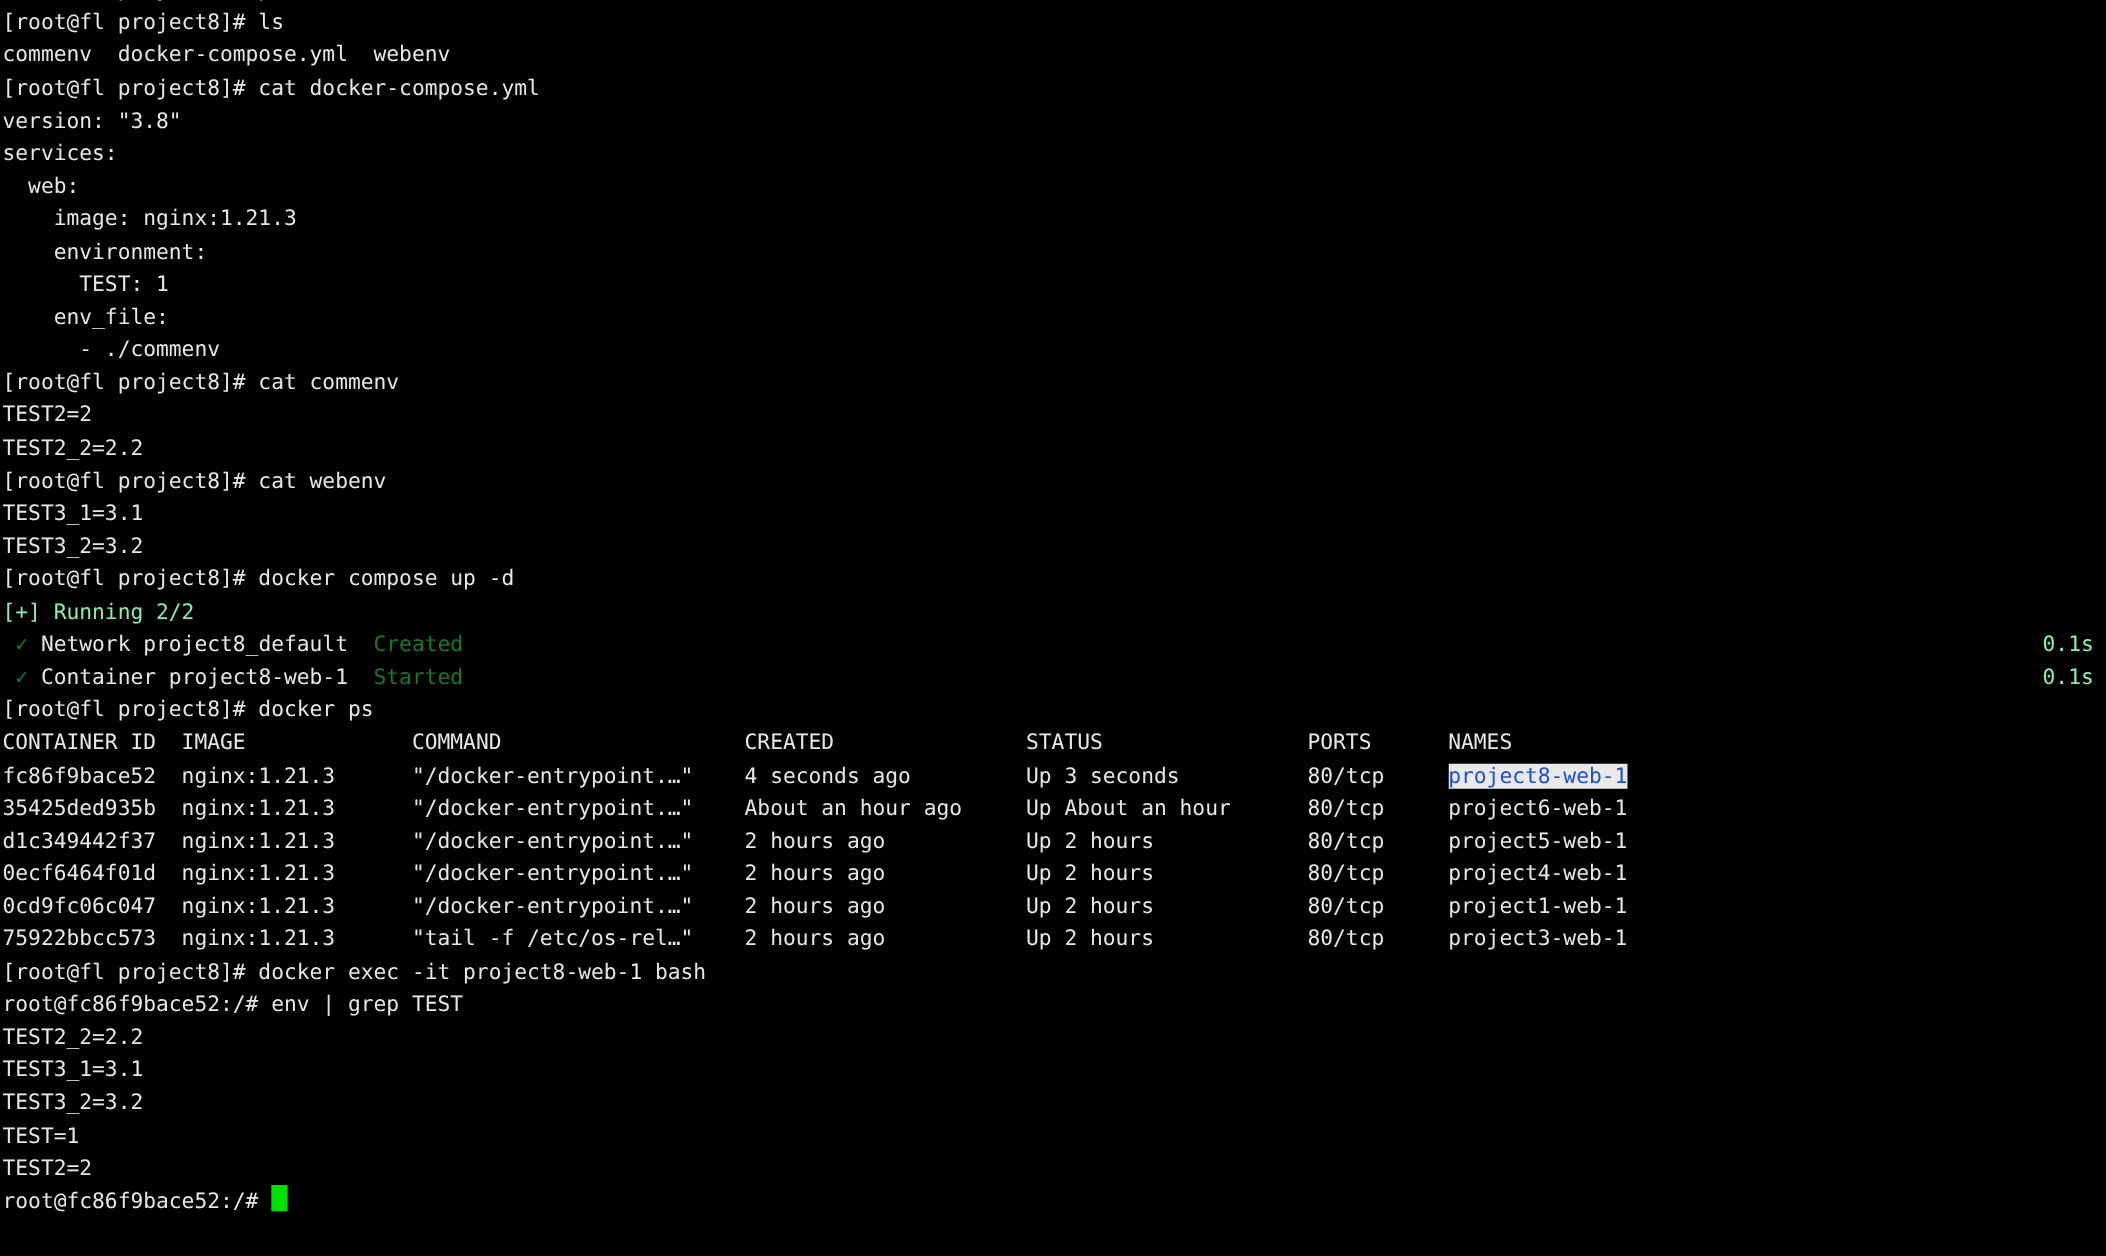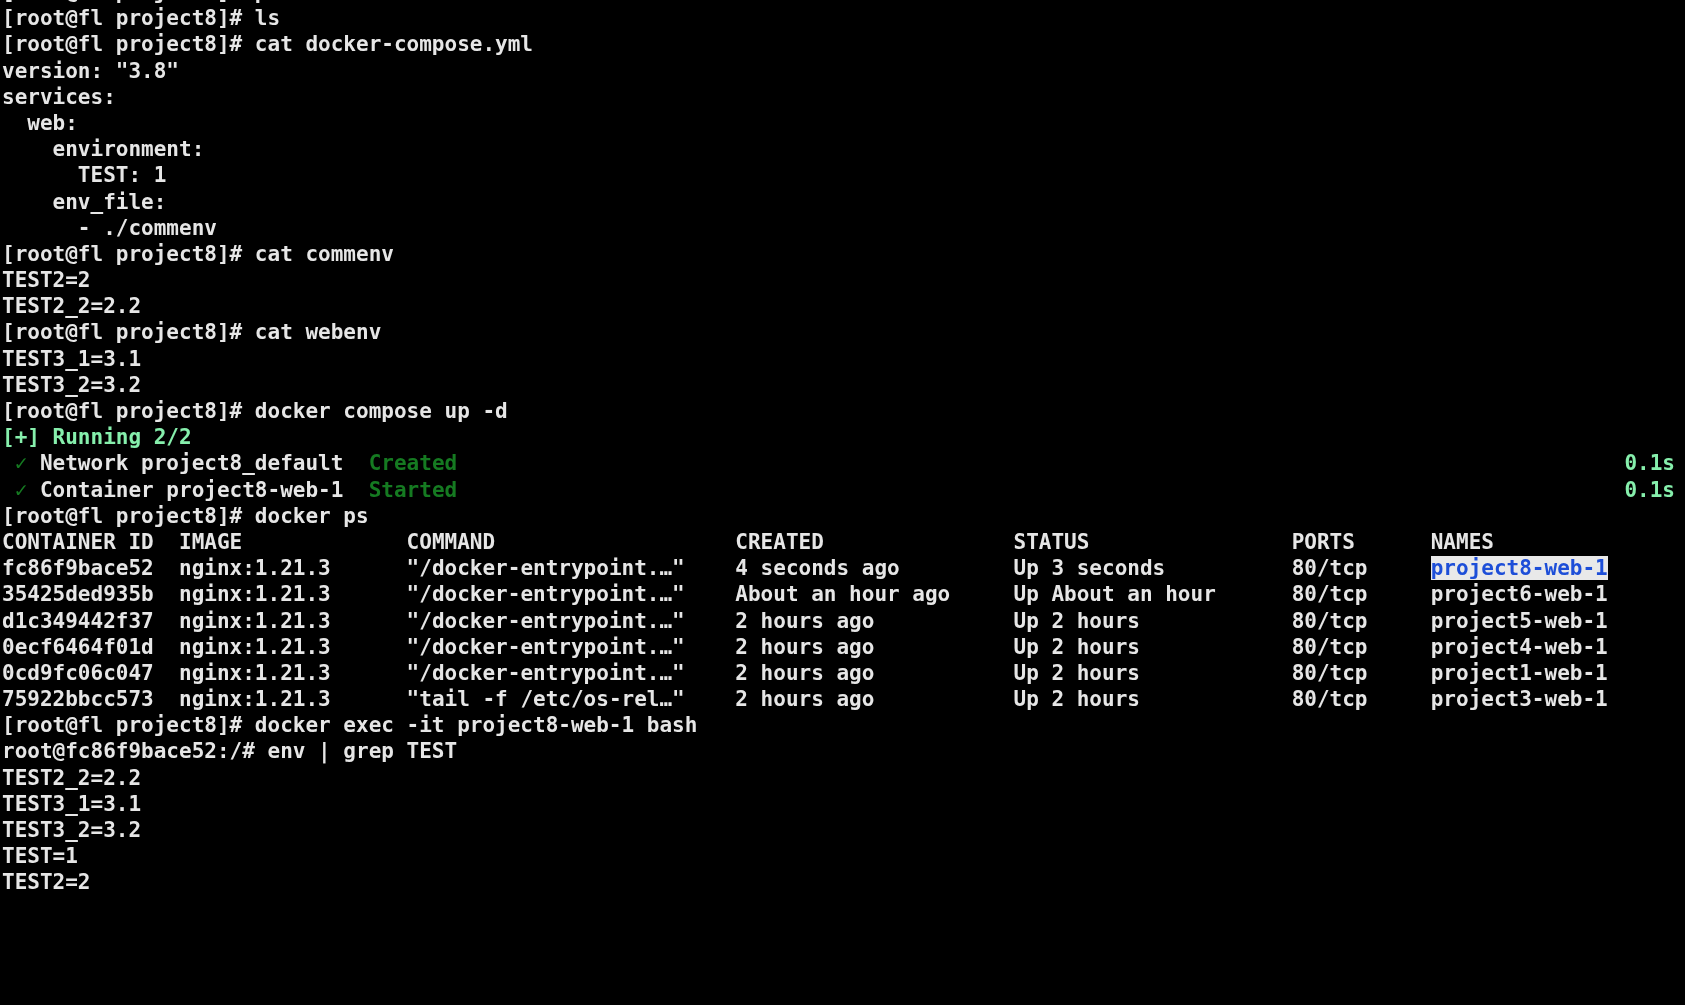--- a/index.html
+++ b/index.html
@@ -32,26 +32,25 @@
   #screen {
     position: absolute;
     left: 0;
     top: -21px;
     width: 1685px;
   }
   .line {
     white-space: pre;
     height: 26.2px;
     line-height: 26.2px;
-    font-size: 21px;
+    font-size: 17px;
     margin: 0;
     padding: 0 0 0 2px;
     color: #e6e6e6;
     position: relative;
-    font-weight: bold;
   }
   .seg { white-space: pre; }
   .c-default { color: #e6e6e6; }
   .c-blue    { color: #86efac; }
   .c-green   { color: #157a21; }
 
   .sel {
     background: #e9e9e9;
     color: #1d4ed8;
   }
@@ -71,24 +70,26 @@
     margin-left: 24px;
   }
 </style>
 </head>
 <body>
 
 <div id="terminal">
   <div id="screen">
       <div class="line"><span class="seg c-default">[root@fl project8]# pwd</span></div>
       <div class="line"><span class="seg c-default">[root@fl project8]# ls</span></div>
+      <div class="line"><span class="seg c-default">commenv  docker-compose.yml  webenv</span></div>
       <div class="line"><span class="seg c-default">[root@fl project8]# cat docker-compose.yml</span></div>
       <div class="line"><span class="seg c-default">version: "3.8"</span></div>
       <div class="line"><span class="seg c-default">services:</span></div>
       <div class="line"><span class="seg c-default">  web:</span></div>
+      <div class="line"><span class="seg c-default">    image: nginx:1.21.3</span></div>
       <div class="line"><span class="seg c-default">    environment:</span></div>
       <div class="line"><span class="seg c-default">      TEST: 1</span></div>
       <div class="line"><span class="seg c-default">    env_file:</span></div>
       <div class="line"><span class="seg c-default">      - ./commenv</span></div>
       <div class="line"><span class="seg c-default">[root@fl project8]# cat commenv</span></div>
       <div class="line"><span class="seg c-default">TEST2=2</span></div>
       <div class="line"><span class="seg c-default">TEST2_2=2.2</span></div>
       <div class="line"><span class="seg c-default">[root@fl project8]# cat webenv</span></div>
       <div class="line"><span class="seg c-default">TEST3_1=3.1</span></div>
       <div class="line"><span class="seg c-default">TEST3_2=3.2</span></div>
@@ -104,14 +105,15 @@
       <div class="line"><span class="seg c-default">0ecf6464f01d  </span><span class="seg c-default">nginx:1.21.3      </span><span class="seg c-default">"/docker-entrypoint.…"    </span><span class="seg c-default">2 hours ago           </span><span class="seg c-default">Up 2 hours            </span><span class="seg c-default">80/tcp     </span><span class="seg c-default">project4-web-1</span></div>
       <div class="line"><span class="seg c-default">0cd9fc06c047  </span><span class="seg c-default">nginx:1.21.3      </span><span class="seg c-default">"/docker-entrypoint.…"    </span><span class="seg c-default">2 hours ago           </span><span class="seg c-default">Up 2 hours            </span><span class="seg c-default">80/tcp     </span><span class="seg c-default">project1-web-1</span></div>
       <div class="line"><span class="seg c-default">75922bbcc573  </span><span class="seg c-default">nginx:1.21.3      </span><span class="seg c-default">"tail -f /etc/os-rel…"    </span><span class="seg c-default">2 hours ago           </span><span class="seg c-default">Up 2 hours            </span><span class="seg c-default">80/tcp     </span><span class="seg c-default">project3-web-1</span></div>
       <div class="line"><span class="seg c-default">[root@fl project8]# docker exec -it project8-web-1 bash</span></div>
       <div class="line"><span class="seg c-default">root@fc86f9bace52:/# env | grep TEST</span></div>
       <div class="line"><span class="seg c-default">TEST2_2=2.2</span></div>
       <div class="line"><span class="seg c-default">TEST3_1=3.1</span></div>
       <div class="line"><span class="seg c-default">TEST3_2=3.2</span></div>
       <div class="line"><span class="seg c-default">TEST=1</span></div>
       <div class="line"><span class="seg c-default">TEST2=2</span></div>
+      <div class="line"><span class="seg c-default">root@fc86f9bace52:/# </span><span class="cursor-block"></span></div>
     </div>
 </div>
 
 </body></html>

